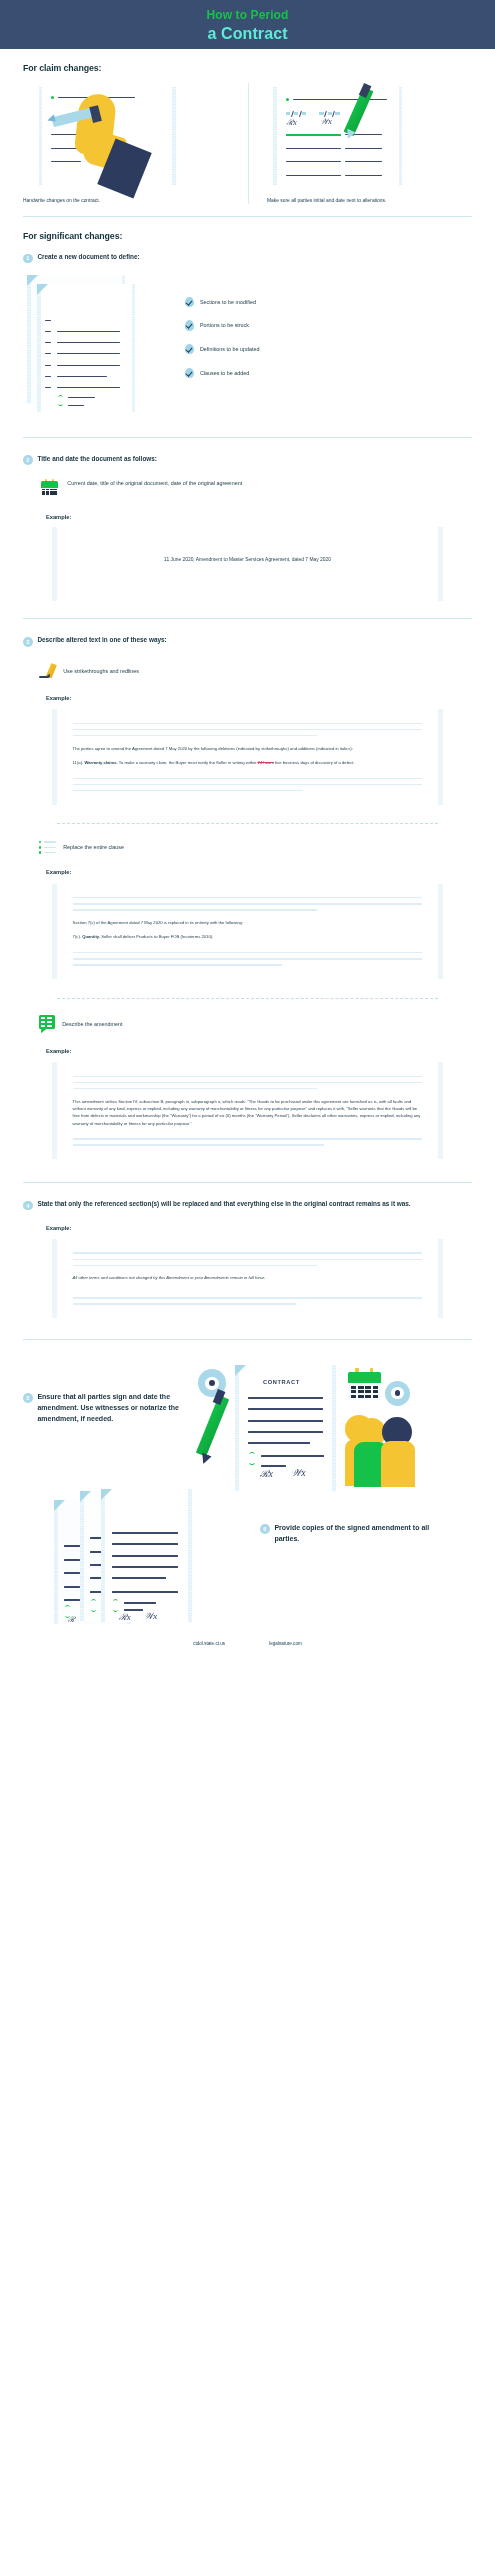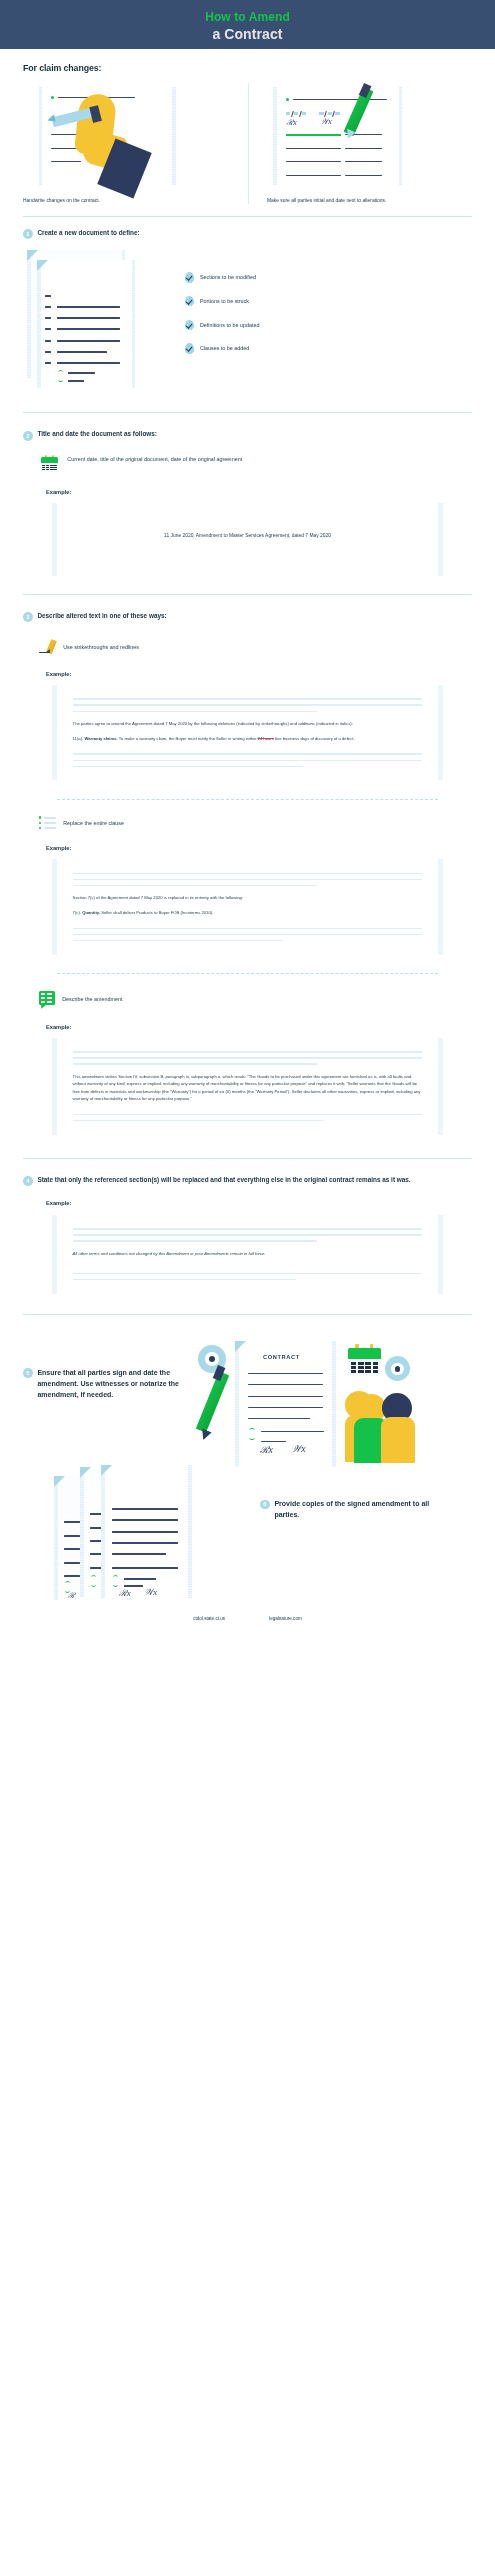--- a/index.html
+++ b/index.html
@@ -24,25 +24,25 @@
     padding-top:3.1px;
   }
   .header h1{
     font-size:12px;
     font-weight:700;
     letter-spacing:0.1px;
     line-height:1.35;
     color:#14c24a;
   }
   .header h2{
-    font-size:14px;
+    font-size:16px;
     font-weight:700;
     letter-spacing:0.1px;
     line-height:1.35;
-    color:#e5e5e5;
+    color:#5eead4;
   }
 
   
   .section-title{
     font-size:8.8px;
     font-weight:700;
     color:#16323f;
     letter-spacing:-0.1px;
   }
   .hr{
@@ -223,21 +223,21 @@
     border-bottom:11.3px solid transparent;
   }
   .sig{font-family:"Liberation Serif",serif;font-style:italic;color:#33405e;font-size:7.7px;}
 </style>
 </head>
 <body>
 
 <div class="page">
 
   <div class="header">
-    <h1>How to Amend</h1>
+    <h1>How to Period</h1>
     <h2>a Contract</h2>
   </div>
 
   <div class="minor-wrap">
     <div class="section-title">For claim changes:</div>
 
     <div class="two-col">
 
       <div class="col">
         <div class="illus" style="height:107px;">
@@ -310,20 +310,23 @@
           <div style="position:absolute;left:78px;top:47px;width:9.3px;height:9.3px;background:#a9d8e8;transform:rotate(24deg);clip-path:polygon(0 0,100% 0,50% 100%);"></div>
         </div>
         <div class="col-caption">Make sure all parties initial and date next to alterations.</div>
       </div>
     </div>
   </div>
 
   <div style="height:11.3px;"></div>
   <div class="hr"></div>
 
+  <div class="pad" style="padding-top:14.4px;">
+    <div class="section-title">For significant changes:</div>
+  </div>
 
   <div class="pad" style="padding-top:12.4px;">
     <div class="step-row">
       <div class="step-num">1</div>
       <div class="step-text">Create a new document to define:</div>
     </div>
   </div>
 
   <div style="display:flex;align-items:flex-start;padding:9.3px 23px 0 23px;">
 

